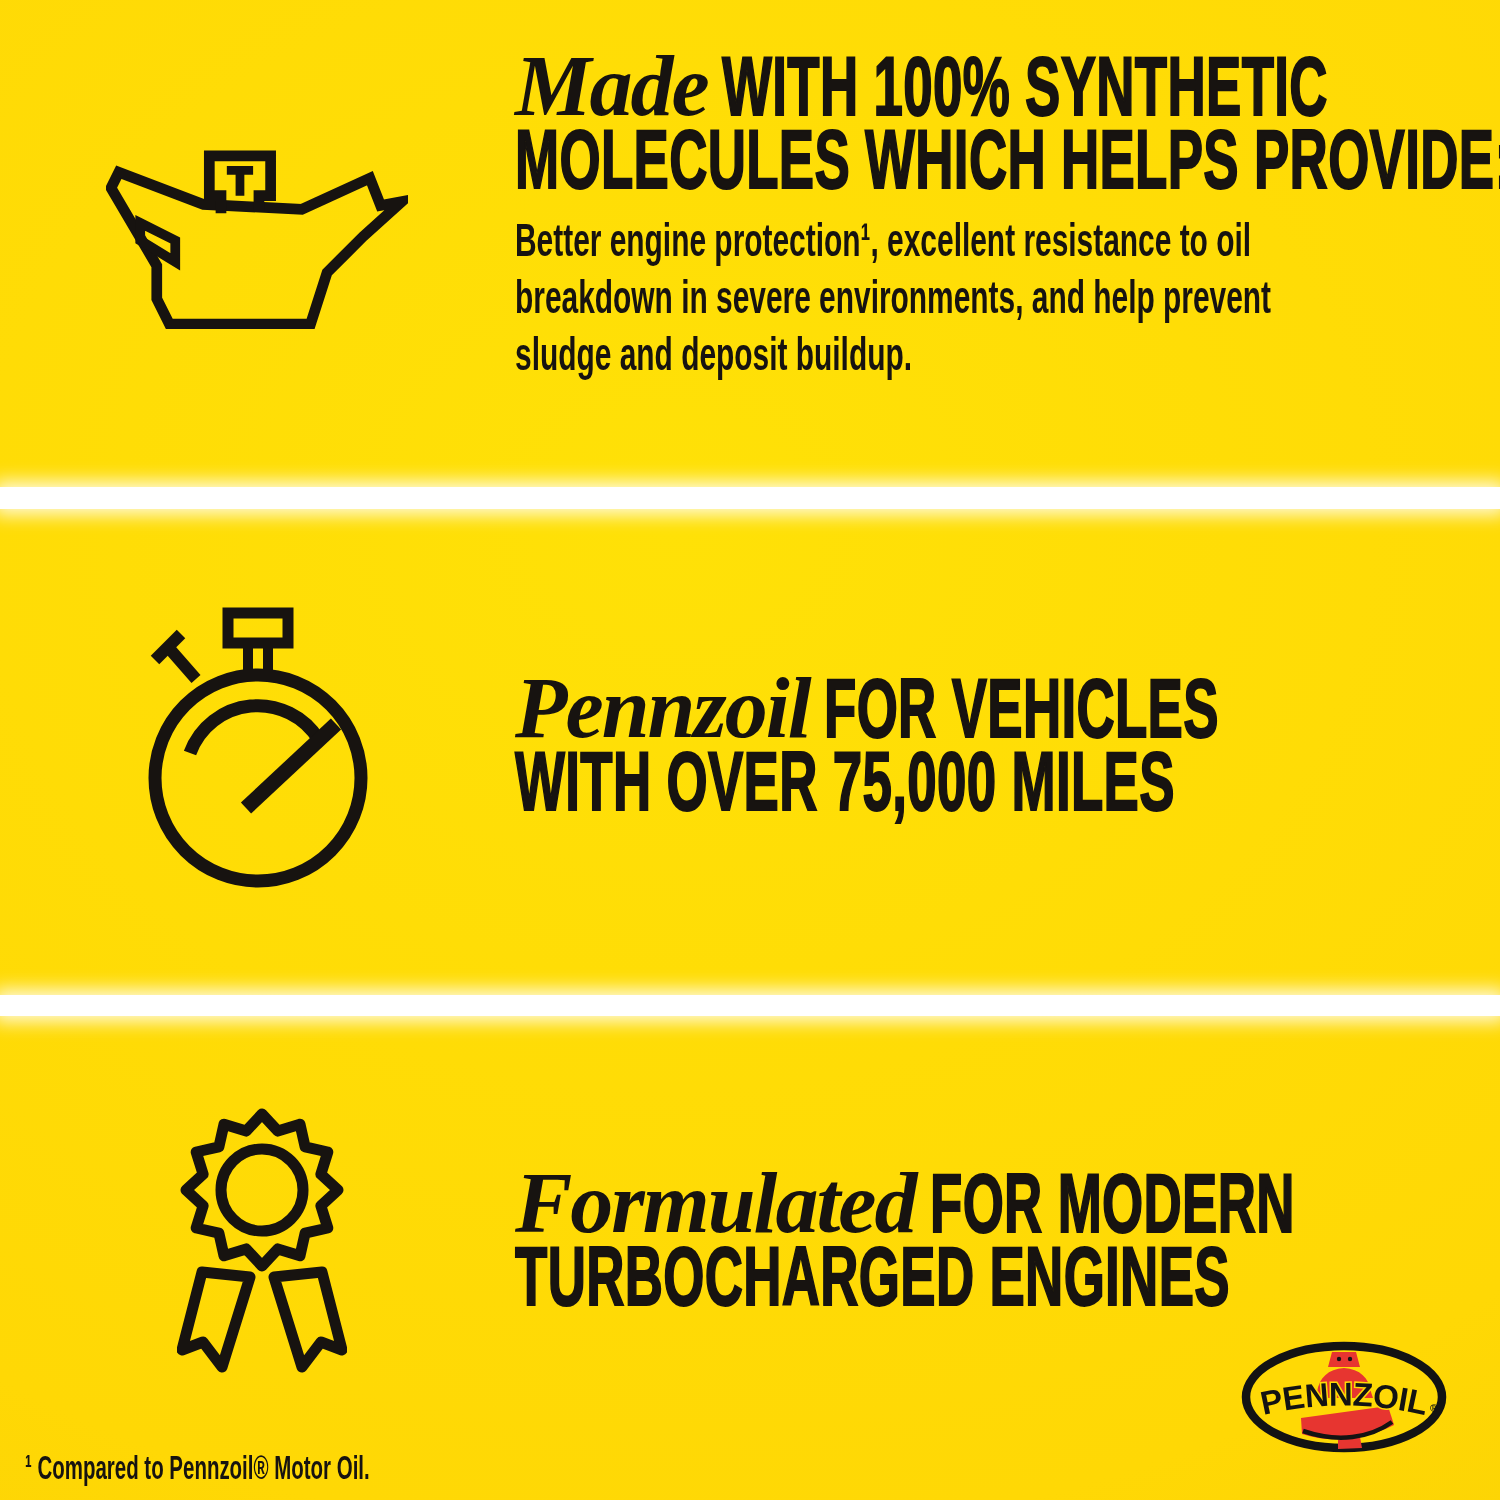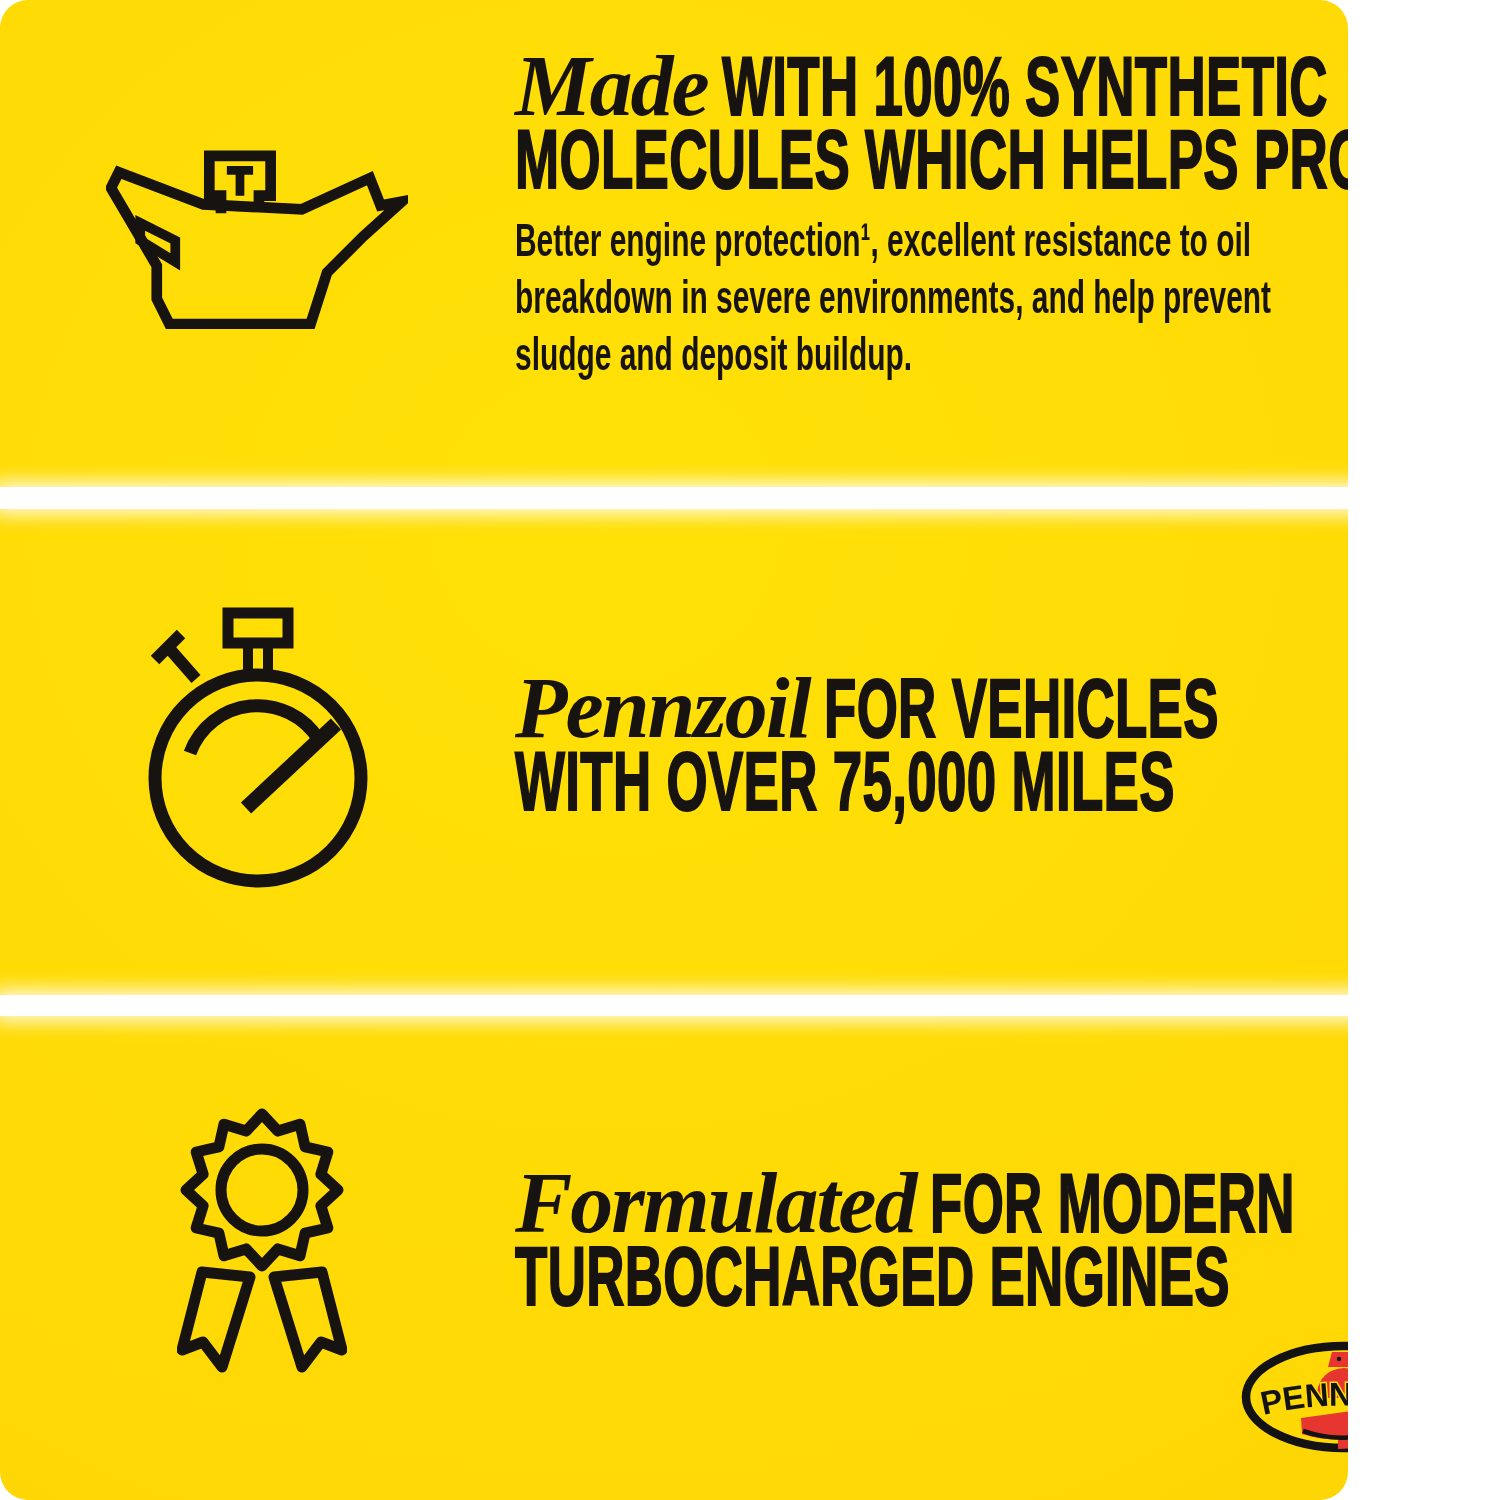--- a/index.html
+++ b/index.html
@@ -1,19 +1,19 @@
 <!DOCTYPE html>
 <html><head>
 <meta charset="utf-8">
 <style>
   html,body{margin:0;padding:0;background:#fff;}
   .canvas{
-    position:relative;width:1348px;height:1500px;overflow:hidden;
+    position:relative;width:1500px;height:1500px;overflow:hidden;
     background:radial-gradient(160% 130% at 45% 35%, #ffe107 0%, #ffd805 52%, #f2c703 100%);
-    color:#171310;font-family:"Liberation Sans",sans-serif;border-radius:28px;
+    color:#171310;font-family:"Liberation Sans",sans-serif;
   }
   .divider{position:absolute;left:0;width:1500px;background:#ffffff;
     box-shadow:0 0 18px 6px rgba(255,255,255,0.85);}
   .divider.d1{top:487px;height:22px;}
   .divider.d2{top:995px;height:21px;}
 
   .heading{position:absolute;left:515px;}
   .heading.h1{top:50px;}
   .heading.h2{top:672px;}
   .heading.h3{top:1167px;}
@@ -105,14 +105,17 @@
     <path fill="#E73530" d="M63,78 L150,66 L156,85 C128,99 94,104 64,94 Z"></path>
     <path fill="#E73530" d="M100,100 L122,97 L124,108 L100,109 Z"></path>
     <path d="M65,91 C100,103 132,98 154,82" stroke="#131313" stroke-width="4.5" fill="none"></path>
     <path id="parc" d="M22,76 Q106,55 190,76" fill="none"></path>
     <text font-family="Liberation Sans, sans-serif" font-size="33" font-weight="bold" fill="#131313" style="paint-order:stroke;stroke:#FFD905;stroke-width:3px;letter-spacing:-0.5px">
       <textPath href="#parc" startOffset="50%" text-anchor="middle">PENNZOIL</textPath>
     </text>
     <text x="192" y="72" font-family="Liberation Sans, sans-serif" font-size="11" font-weight="bold" fill="#131313">®</text>
   </svg>
 
+  <div class="footnote">
+    <span class="fcond">¹ Compared to Pennzoil® Motor Oil.</span>
+  </div>
 
 </div>
 
 </body></html>

